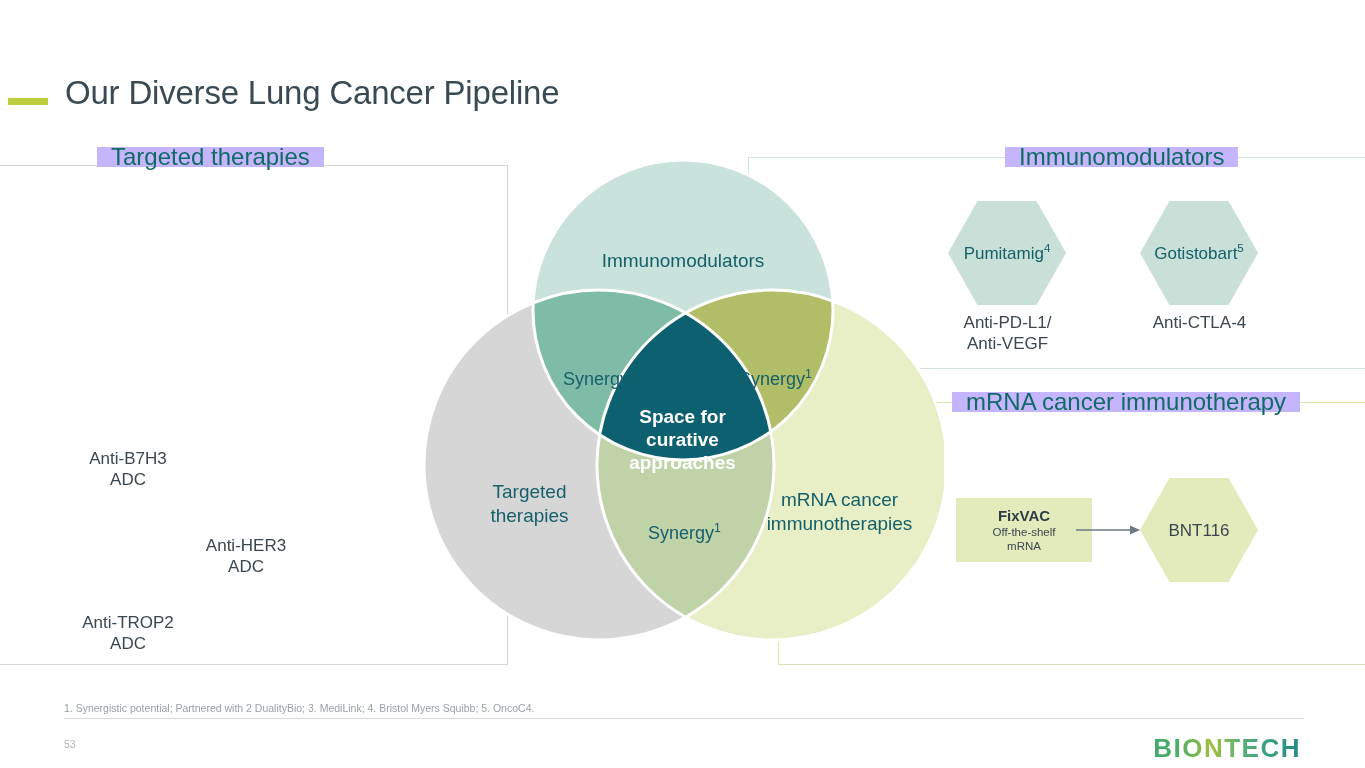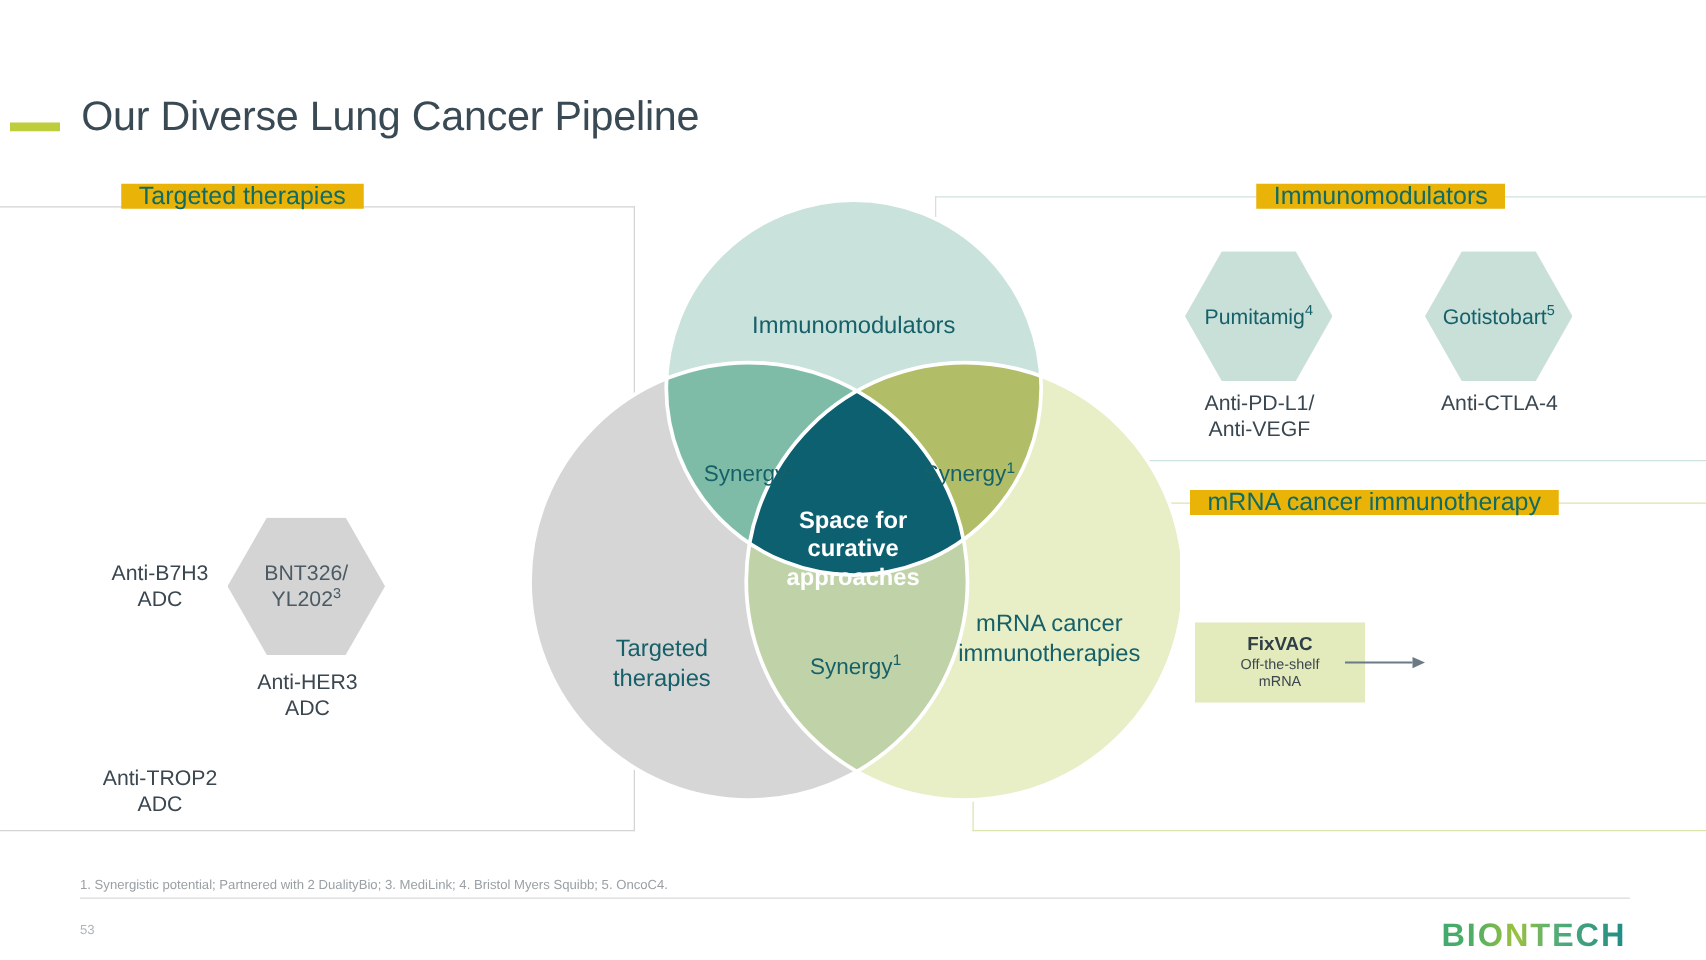--- a/index.html
+++ b/index.html
@@ -17,22 +17,22 @@
   }
   .title{
     position:absolute;left:65px;top:74px;
     font-size:33px;font-weight:400;color:#3a4a54;
     letter-spacing:-0.2px;white-space:nowrap;
   }
 
   
   .panel{position:absolute;box-sizing:border-box;background:transparent;}
   .panel-legend{
-    position:absolute;background:#eab308;padding:0 14px;
-    font-size:20px;color:#0f6b63;white-space:nowrap;line-height:20px;
+    position:absolute;background:#c4b5fd;padding:0 14px;
+    font-size:24px;color:#0f6b63;white-space:nowrap;line-height:20px;
   }
 
   #panel-targeted{
     left:-2px;top:165px;width:510px;height:500px;
     border:1px solid #d2d4d5;border-left:none;
   }
   #legend-targeted{left:97px;top:147px;}
 
   #panel-immuno{
     left:748px;top:157px;width:620px;height:212px;
@@ -48,21 +48,21 @@
 
   
   .venn{position:absolute;left:424px;top:160px;width:520px;height:505px;}
   .venn svg{display:block;}
 
   .venn-label{
     position:absolute;text-align:center;color:#16606a;
     font-size:19px;line-height:24px;pointer-events:none;
   }
   #venn-top-label{left:573px;top:249px;width:220px;}
-  #venn-left-label{left:437px;top:508px;width:185px;}
+  #venn-left-label{left:437px;top:480px;width:185px;}
   #venn-right-label{left:742px;top:488px;width:195px;}
   #venn-syn-left{left:512px;top:367px;width:175px;font-size:18px;}
   #venn-syn-right{left:688px;top:367px;width:175px;font-size:18px;}
   #venn-syn-bottom{left:597px;top:521px;width:175px;font-size:18px;}
   #venn-center-label{
     left:600px;top:405px;width:165px;color:#ffffff;font-weight:bold;
     font-size:19px;line-height:23px;
   }
   .sup{font-size:0.68em;vertical-align:super;line-height:0;}
 
@@ -209,26 +209,20 @@
     <span>Space for</span><br>
     <span>curative</span><br>
     <span>approaches</span>
   </div>
 
   <div class="hex-caption" id="cap-bnt324">
     <span>Anti-B7H3</span><br>
     <span>ADC</span>
   </div>
 
-  <div class="hex hex-gray" id="hex-bnt326">
-    <div>
-      <span>BNT326/</span><br>
-      <span>YL202</span><span class="sup">3</span>
-    </div>
-  </div>
   <div class="hex-caption" id="cap-bnt326">
     <span>Anti-HER3</span><br>
     <span>ADC</span>
   </div>
 
   <div class="hex-caption" id="cap-bnt325">
     <span>Anti-TROP2</span><br>
     <span>ADC</span>
   </div>
 
@@ -255,19 +249,22 @@
       <span>Off-the-shelf</span><br>
       <span>mRNA</span>
     </div>
   </div>
 
   <svg id="fixvac-arrow" viewBox="0 0 66 16" xmlns="http://www.w3.org/2000/svg">
     <line x1="0" y1="8" x2="54" y2="8" stroke="#6b7a85" stroke-width="1.6"></line>
     <polygon points="54,3.5 64,8 54,12.5" fill="#6b7a85"></polygon>
   </svg>
 
+  <div class="hex hex-olive" id="hex-bnt116">
+    <span>BNT116</span>
+  </div>
 
   <div id="footnote">1. Synergistic potential; Partnered with 2 DualityBio; 3. MediLink; 4. Bristol Myers Squibb; 5. OncoC4.</div>
   <div id="footnote-rule"></div>
   <div id="page-number">53</div>
   <div id="logo">BIONTECH</div>
 
 </div>
 
 </body></html>

